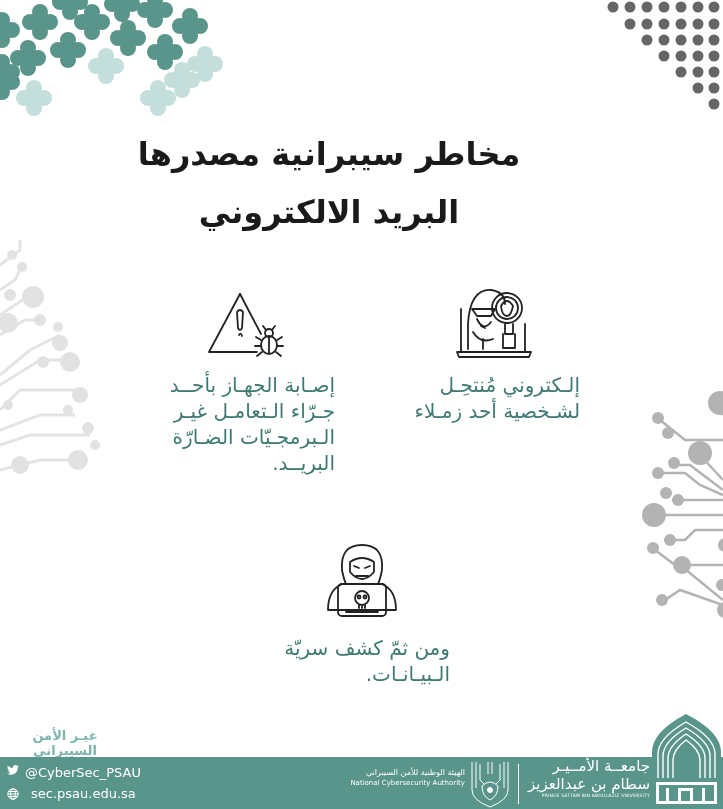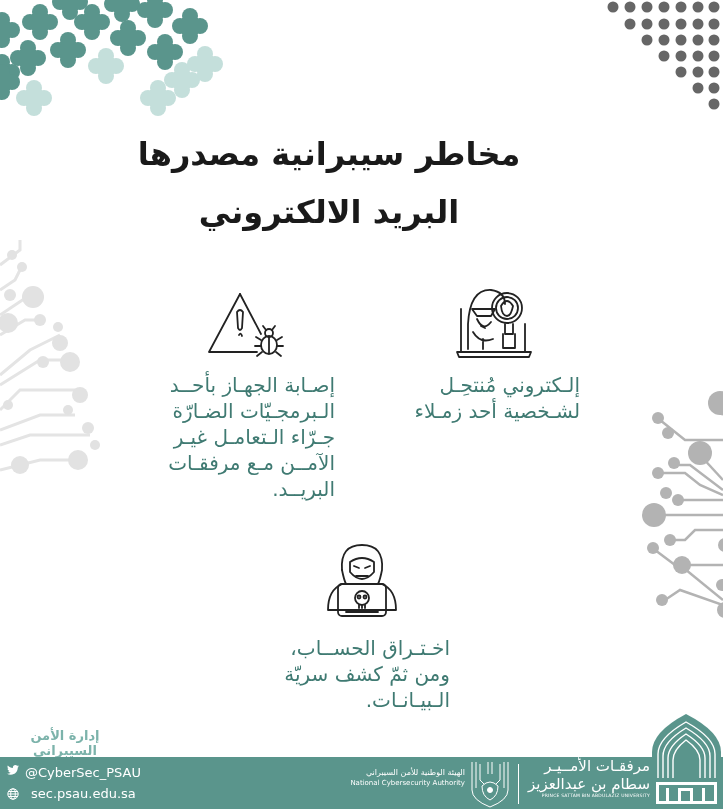--- a/index.html
+++ b/index.html
@@ -162,23 +162,22 @@
     <path d="M35 4 L56 44"></path>
     <path d="M32 22 Q35 18 38 22 L37 38 Q35 42 33 38 Z"></path>
     <path d="M34 45 Q36 42 37 46"></path>
     <ellipse cx="64" cy="55" rx="8" ry="9"></ellipse>
     <circle cx="64" cy="43" r="4"></circle>
     <path d="M56 50 L51 47 M56 56 L50 56 M57 62 L52 66 M72 50 L77 47 M72 56 L78 56 M71 62 L76 66 M61 40 L58 36 M67 40 L70 36 M64 47 L64 63"></path>
   </svg>
 </div>
 <div class="abs para" style="left:150px;top:372px;width:185px;">
   <div>إصـابة الجهـاز بأحــد</div>
+  <div>جـرّاء الـتعامـل غيـر</div>
   <div>الـبرمجـيّات الضـارّة</div>
-  <div>جـرّاء الـتعامـل غيـر</div>
-  <div>الآمــن مـع مرفقـات</div>
   <div>البريــد.</div>
 </div>
 
 <div class="abs" style="left:455px;top:284px;width:80px;height:75px;">
   <svg width="80" height="75" viewBox="0 0 80 75" fill="none" stroke="#222" stroke-width="1.8" stroke-linejoin="round" stroke-linecap="round">
     <path d="M6 25 L6 68 L70 68 L70 40"></path>
     <path d="M2 68 L76 68 L74 73 L4 73 Z"></path>
     <path d="M13 65 L13 40 Q15 5 36 6 Q50 8 50 20"></path>
     <path d="M17 25 L40 25 L36 32 L22 32 Z"></path>
     <path d="M22 35 Q28 48 36 38"></path>
@@ -206,27 +205,26 @@
     <path d="M20 44 Q6 50 6 70 L74 70 Q74 50 60 44"></path>
     <rect x="16" y="44" width="48" height="32" rx="4"></rect>
     <circle cx="40" cy="58" r="7"></circle>
     <circle cx="37" cy="57" r="1.5"></circle>
       <circle cx="43" cy="57" r="1.5"></circle>
     <path d="M37 65 L37 68 M40 65 L40 68 M43 65 L43 68"></path>
     <path d="M24 72 L56 72"></path>
   </svg>
 </div>
 <div class="abs para" style="left:265px;top:635px;width:185px;">
-  <div>اخـتـراق الحســاب،</div>
   <div>ومن ثمّ كشف سريّة</div>
   <div>الـبيـانـات.</div>
 </div>
 
 <div class="abs" style="left:5px;top:728px;width:120px;">
-  <div style="direction:rtl;text-align:center;color:#7cb3ab;font-size:13px;font-weight:bold;">إدارة الأمن السيبراني</div>
+  <div style="direction:rtl;text-align:center;color:#7cb3ab;font-size:13px;font-weight:bold;">غيـر الأمن السيبراني</div>
   <div style="text-align:center;color:#7cb3ab;font-size:5px;letter-spacing:0.3px;">CYBERSECURITY DEPARTMENT</div>
 </div>
 
 <div class="abs footer"></div>
 
 <div class="abs foot-txt" style="left:7px;top:765px;display:flex;gap:6px;">
   <svg width="12" height="10" viewBox="0 0 24 20">
       <path fill="#fff" d="M24 2.3c-.9.4-1.8.7-2.8.8 1-.6 1.8-1.6 2.2-2.7-1 .6-2 1-3.1 1.2C19.3.6 18 0 16.6 0c-2.7 0-4.9 2.2-4.9 4.9 0 .4 0 .8.1 1.1C7.7 5.8 4.1 3.9 1.7.9c-.4.7-.7 1.6-.7 2.5 0 1.7.9 3.2 2.2 4.1-.8 0-1.6-.2-2.2-.6v.1c0 2.4 1.7 4.4 3.9 4.8-.4.1-.8.2-1.3.2-.3 0-.6 0-.9-.1.6 2 2.4 3.4 4.6 3.4-1.7 1.3-3.8 2.1-6.1 2.1-.4 0-.8 0-1.2-.1 2.2 1.4 4.8 2.2 7.5 2.2 9.1 0 14-7.5 14-14v-.6c1-.7 1.8-1.6 2.5-2.6z"></path>
     </svg>
   <span>@CyberSec_PSAU</span>
@@ -248,21 +246,21 @@
   <svg width="44" height="49" viewBox="0 0 44 49" fill="none" stroke="#fff" stroke-width="1">
     <path d="M4 2 L4 30 Q4 40 22 47 Q40 40 40 30 L40 2"></path>
     <path d="M8 2 L8 28 M12 4 L12 20 L16 24 M32 4 L32 20 L28 24 M36 2 L36 28 M20 2 L20 14 M24 2 L24 14"></path>
     <path d="M14 26 Q22 18 30 26 Q30 36 22 40 Q14 36 14 26 Z"></path>
     <circle cx="22" cy="30" r="2.5" fill="#fff"></circle>
   </svg>
 </div>
 <div class="abs" style="left:518px;top:764px;width:1px;height:40px;background:#ffffff;"></div>
 
 <div class="abs" style="left:525px;top:757px;width:125px;">
-  <div style="direction:rtl;text-align:right;color:#fff;font-size:15px;line-height:18px;">مرفقـات الأمــيـر</div>
+  <div style="direction:rtl;text-align:right;color:#fff;font-size:15px;line-height:18px;">جامعــة الأمــيـر</div>
   <div style="direction:rtl;text-align:right;color:#fff;font-size:15px;line-height:18px;">سطام بن عبدالعزيز</div>
   <div style="text-align:right;color:#fff;font-size:4.5px;letter-spacing:0.2px;">PRINCE SATTAM BIN ABDULAZIZ UNIVERSITY</div>
 </div>
 <div class="abs" style="left:650px;top:712px;width:73px;height:97px;">
   <svg width="73" height="97" viewBox="0 0 73 97">
     <path d="M2 97 L2 40 Q2 20 36 2 Q71 20 71 40 L71 97 Z" fill="#5a958c"></path>
     <g fill="none" stroke="#fff" stroke-width="1.4">
       <path d="M8 66 L8 42 Q8 26 36 10 Q65 26 65 42 L65 66"></path>
       <path d="M13 66 L13 44 Q13 30 36 16 Q60 30 60 44 L60 66"></path>
       <path d="M18 66 L18 46 Q18 34 36 22 Q55 34 55 46 L55 66"></path>

